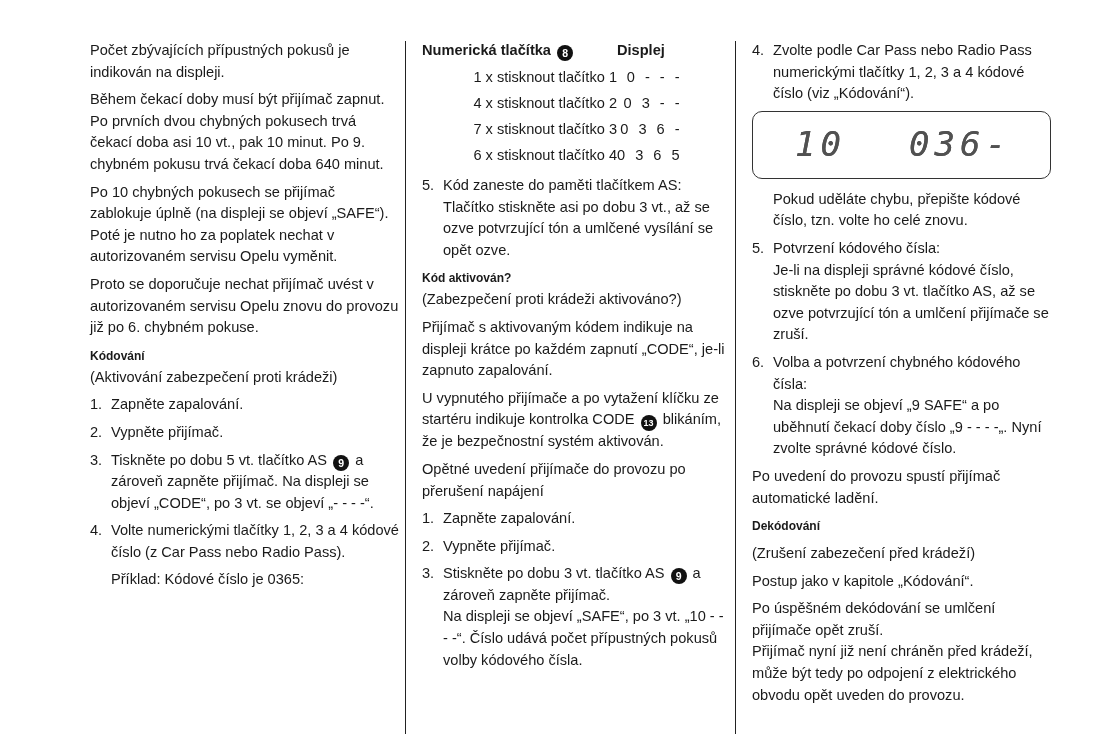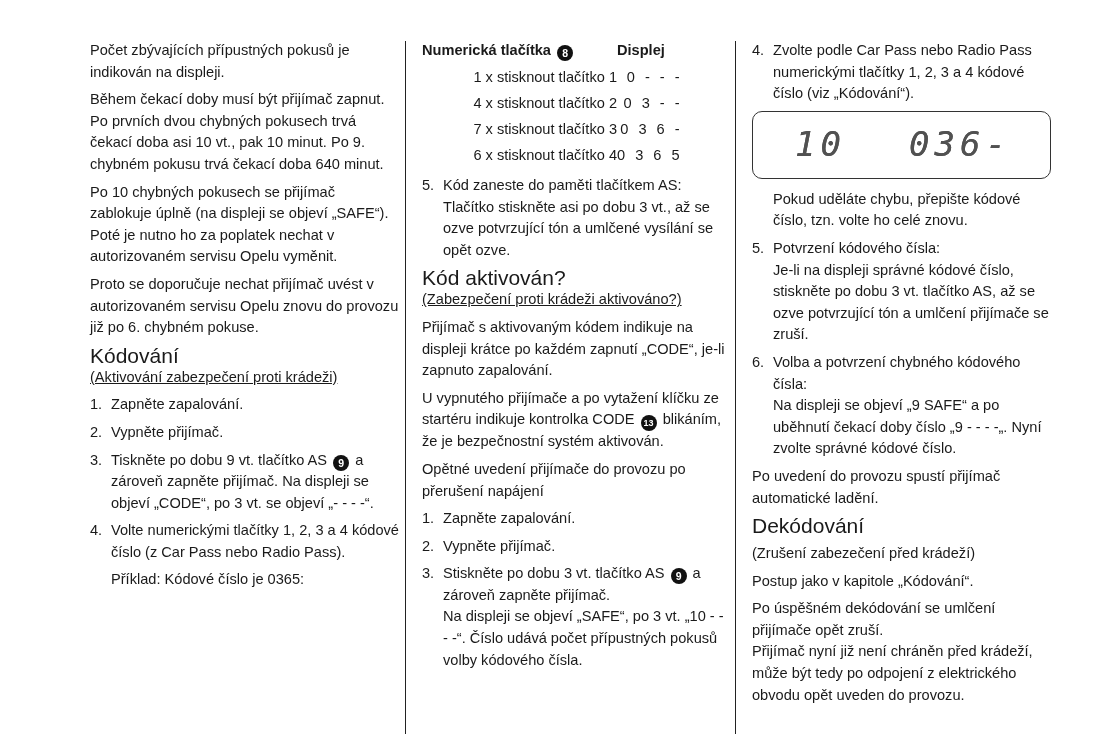--- a/index.html
+++ b/index.html
@@ -9,23 +9,23 @@
     color: #1a1a1a; font-size: 14.6px; line-height: 21.6px;
   }
   .col { position: absolute; top: 40px; }
   #col1 { left: 90px; width: 310px; }
   #col2 { left: 422px; width: 305px; }
   #col3 { left: 752px; width: 305px; }
   .divider { position: absolute; top: 41px; height: 693px; width: 1.4px; background: #222; }
   #div1 { left: 405px; }
   #div2 { left: 735px; }
   p { margin: 0 0 6px 0; }
-  .heading { font-weight: normal; font-size: 21px; margin: 6px 0 0 0; line-height: 22px; }
+  .heading { font-weight: bold; font-size: 12px; margin: 6px 0 0 0; line-height: 22px; }
   .subheading { font-weight: normal; margin: 0; }
-  .subtitle { margin: 0 0 6px 0; text-decoration: underline; }
+  .subtitle { margin: 0 0 6px 0; }
   ol.steps { list-style: none; margin: 0; padding: 0; }
   ol.steps li { position: relative; padding-left: 21px; margin-bottom: 6px; }
   ol.steps li .num { position: absolute; left: 0; top: 0; }
   .indent { padding-left: 21px; margin-top: 6px; }
   .badge {
     display: inline-block; width: 16px; height: 16px; border-radius: 50%;
     background: #111; color: #fff; font-size: 10.5px; font-weight: bold; line-height: 16px;
     text-align: center; vertical-align: -2px; margin: 0 2px;
   }
   table.keys { border-collapse: collapse; margin: 0 0 4px 0; }
@@ -55,21 +55,21 @@
 <div class="col" id="col1">
   <p>Počet zbývajících přípustných pokusů je indikován na displeji.</p>
   <p>Během čekací doby musí být přijímač zapnut. Po prvních dvou chybných pokusech trvá čekací doba asi 10 vt., pak 10 minut. Po 9. chybném pokusu trvá čekací doba 640 minut.</p>
   <p>Po 10 chybných pokusech se přijímač zablokuje úplně (na displeji se objeví „SAFE“). Poté je nutno ho za poplatek nechat v autorizovaném servisu Opelu vyměnit.</p>
   <p>Proto se doporučuje nechat přijímač uvést v autorizovaném servisu Opelu znovu do provozu již po 6. chybném pokuse.</p>
   <div class="heading">Kódování</div>
   <div class="subtitle">(Aktivování zabezpečení proti krádeži)</div>
   <ol class="steps">
     <li><span class="num">1.</span><span>Zapněte zapalování.</span></li>
     <li><span class="num">2.</span><span>Vypněte přijímač.</span></li>
-    <li><span class="num">3.</span><span>Tiskněte po dobu 9 vt. tlačítko AS</span> <span class="badge">9</span> <span>a zároveň zapněte přijímač. Na displeji se objeví „CODE“, po 3 vt. se objeví „- - - -“.</span></li>
+    <li><span class="num">3.</span><span>Tiskněte po dobu 5 vt. tlačítko AS</span> <span class="badge">9</span> <span>a zároveň zapněte přijímač. Na displeji se objeví „CODE“, po 3 vt. se objeví „- - - -“.</span></li>
     <li><span class="num">4.</span><span>Volte numerickými tlačítky 1, 2, 3 a 4 kódové číslo (z Car Pass nebo Radio Pass).</span>
       <div style="margin-top:6px">Příklad: Kódové číslo je 0365:</div>
     </li>
   </ol>
 </div>
 
 <div class="col" id="col2">
   <table class="keys" style="margin-left:-21px">
     <tbody>
         <tr>

